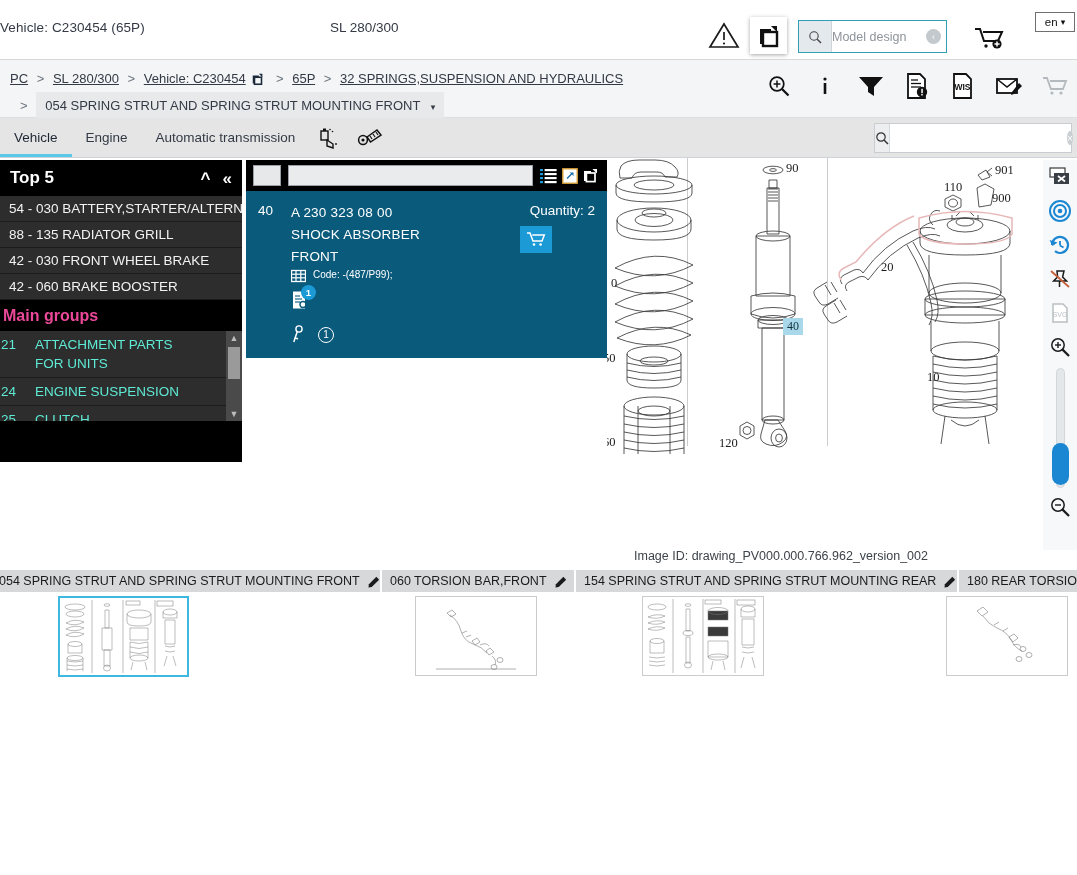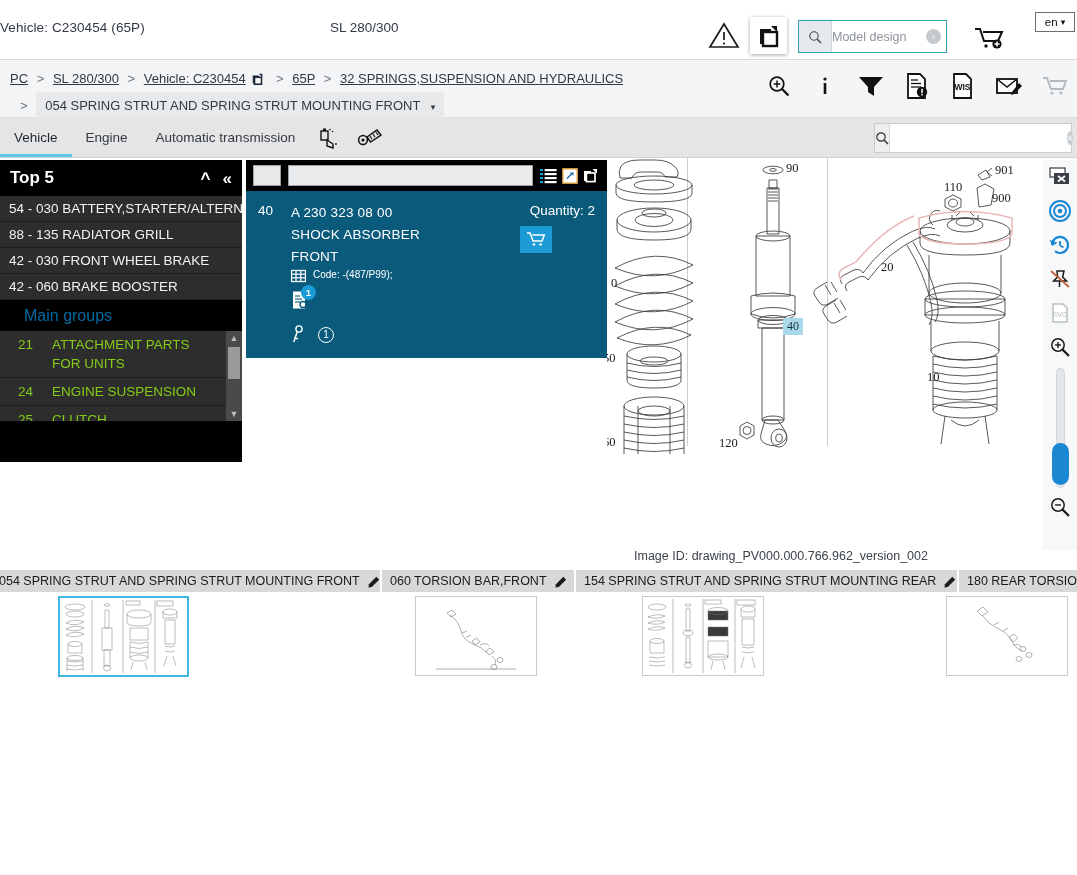--- a/index.html
+++ b/index.html
@@ -111,26 +111,26 @@
     padding:0 10px; font-size:17px; font-weight:bold;
   }
   .sb-header .sb-actions { margin-left:auto; display:flex; gap:12px; align-items:center; }
   .sb-header .sb-actions span { cursor:pointer; font-size:17px; color:#fff; line-height:1; }
   .sb-item {
     height:26px; background:#2d2d2d; color:#f2f2f2; font-size:13.5px;
     display:flex; align-items:center; padding:0 9px; border-bottom:1px solid #1c1c1c;
     cursor:pointer; white-space:nowrap; overflow:hidden;
   }
   .sb-sub {
-    height:31px; background:#000; color:#0369a1; font-size:16px; font-weight:normal;
-    display:flex; align-items:center; padding:0 24px;
+    height:31px; background:#000; color:#ec4899; font-size:16px; font-weight:bold;
+    display:flex; align-items:center; padding:0 3px;
   }
   .sb-groups { position:relative; height:90px; background:#2d2d2d; overflow:hidden; }
   .grp {
-    display:flex; color:#84cc16; font-size:13.5px; padding:4px 18px;
+    display:flex; color:#5eead4; font-size:13.5px; padding:4px 1px;
     border-bottom:1px solid #1c1c1c; cursor:pointer; line-height:19px;
   }
   .grp .gnum { width:34px; flex:none; }
   .sb-scroll {
     position:absolute; right:0; top:0; width:16px; height:90px; background:#4a4a4a;
   }
   .sb-scroll .arrow {
     height:14px; display:flex; align-items:center; justify-content:center;
     color:#bdbdbd; font-size:9px; cursor:pointer;
   }

